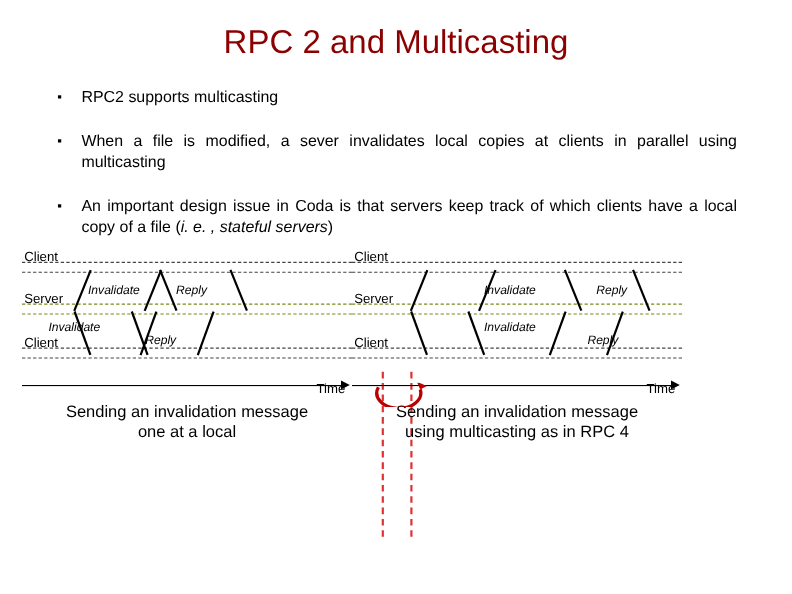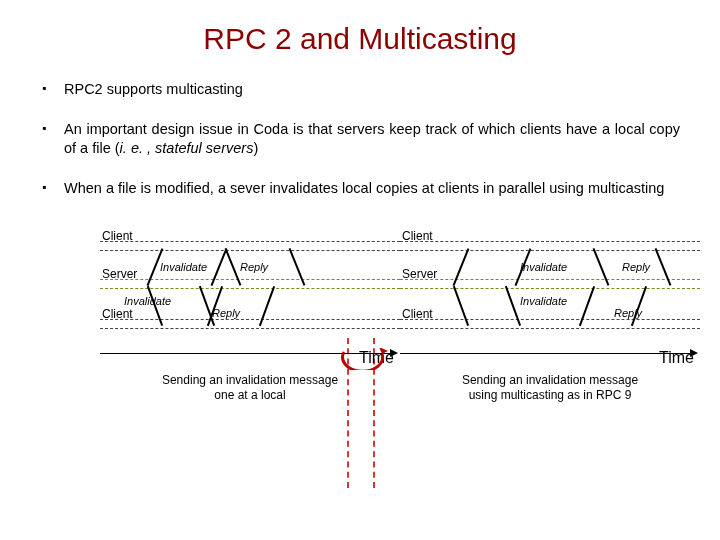--- a/index.html
+++ b/index.html
@@ -1,48 +1,48 @@
 <!DOCTYPE html>
 <html><head>
 <meta charset="utf-8">
 <style>
 body{margin:0;font-family:Arial,Helvetica,sans-serif;background:#fff;width:720px;height:540px;overflow:hidden}
 .slide{padding:16px 40px 0 40px;position:relative;box-sizing:border-box;height:404px}
 .title{font-size:30px;color:#8b0000;text-align:center;margin:6px 0 24px 0;font-weight:400}
-ul.bullets{list-style:none;padding:0;margin:0}
+ul.bullets{list-style:none;padding:0;margin:10px}
 ul.bullets li{position:relative;padding-left:24px;font-size:14.5px;color:#000;line-height:1.35;margin-bottom:20px;text-align:justify}
 ul.bullets li::before{content:"\25AA";position:absolute;left:2px;top:0;color:#000;font-size:12px}
 .italic{font-style:italic}
-.diagrams{position:absolute;left:0;right:0;bottom:0;display:flex;justify-content:flex-end;padding:0 20px 2px 20px}
+.diagrams{position:absolute;left:0;right:0;bottom:0;display:flex;justify-content:flex-start;padding:0 20px 2px 20px}
 .panel{width:300px;position:relative}
 .row-label{font-size:12px;color:#000}
 .hdash{border-top:1.5px dashed #444;border-bottom:1.5px dashed #444;height:8px;position:relative;margin-top:-2px}
 .hdash.olive{border-color:#7a8a1e}
 .arrow-label{font-size:11px;font-style:italic;color:#000;position:absolute}
 .time-arrow{position:relative;height:14px;margin-top:18px}
 .time-arrow .line{border-top:1px solid #000;position:absolute;left:0;right:10px;top:6px}
 .time-arrow .head{position:absolute;right:2px;top:2px;border-left:8px solid #000;border-top:4px solid transparent;border-bottom:4px solid transparent}
-.time-text{font-size:16px;color:#000;text-align:right;padding-right:6px;margin-top:-12px}
-.caption{font-size:12px;color:#000;text-align:center;margin-top:6px;line-height:1.2}
+.time-text{font-size:12px;color:#000;text-align:right;padding-right:6px;margin-top:-12px}
+.caption{font-size:15px;color:#000;text-align:center;margin-top:6px;line-height:1.2}
 .vdash{position:absolute;border-left:2px dashed #d33;height:150px;top:338px}
 .curved{position:absolute;left:340px;bottom:36px;width:48px;height:20px}
 .curved svg{width:48px;height:22px}
 .tl{position:relative;height:100px}
 .slant{position:absolute;width:1.5px;background:#000}
 </style>
 </head>
 <body>
 <div class="slide">
 
 <h1 class="title">RPC 2 and Multicasting</h1>
 
 <ul class="bullets">
   <li><span>RPC2 supports multicasting</span></li>
+  <li><span>When a file is modified, a sever invalidates local copies at clients in parallel using multicasting</span></li>
   <li><span>An important design issue in Coda is that servers keep track of which clients have a local copy of a file (</span><span class="italic">i. e. , stateful servers</span><span>)</span></li>
-  <li><span>When a file is modified, a sever invalidates local copies at clients in parallel using multicasting</span></li>
 </ul>
 
 <div class="vdash" style="left:347px"></div>
 <div class="vdash" style="left:373px"></div>
 
 <div class="diagrams">
 
   <div class="panel">
     <div class="tl">
 
@@ -101,21 +101,21 @@
       <div class="slant" style="height:42px;left:186px;top:56px;transform:rotate(20deg)"></div>
       <div class="slant" style="height:42px;left:238px;top:56px;transform:rotate(20deg)"></div>
     </div>
     <div class="time-arrow">
           <div class="line"></div>
           <div class="head"></div>
         </div>
     <div class="time-text">Time</div>
     <div class="caption">
       <span>Sending an invalidation message</span><br>
-      <span>using multicasting as in RPC 9</span>
+      <span>using multicasting as in RPC 4</span>
     </div>
   </div>
 </div>
 
 <div class="curved">
   <svg viewBox="0 0 48 22">
         <path d="M4 4 A 20 14 0 1 0 42 6" fill="none" stroke="#b00" stroke-width="3"></path>
         <path d="M42 6 l-3 -7 l9 4 z" fill="#b00"></path>
       </svg>
 </div>

